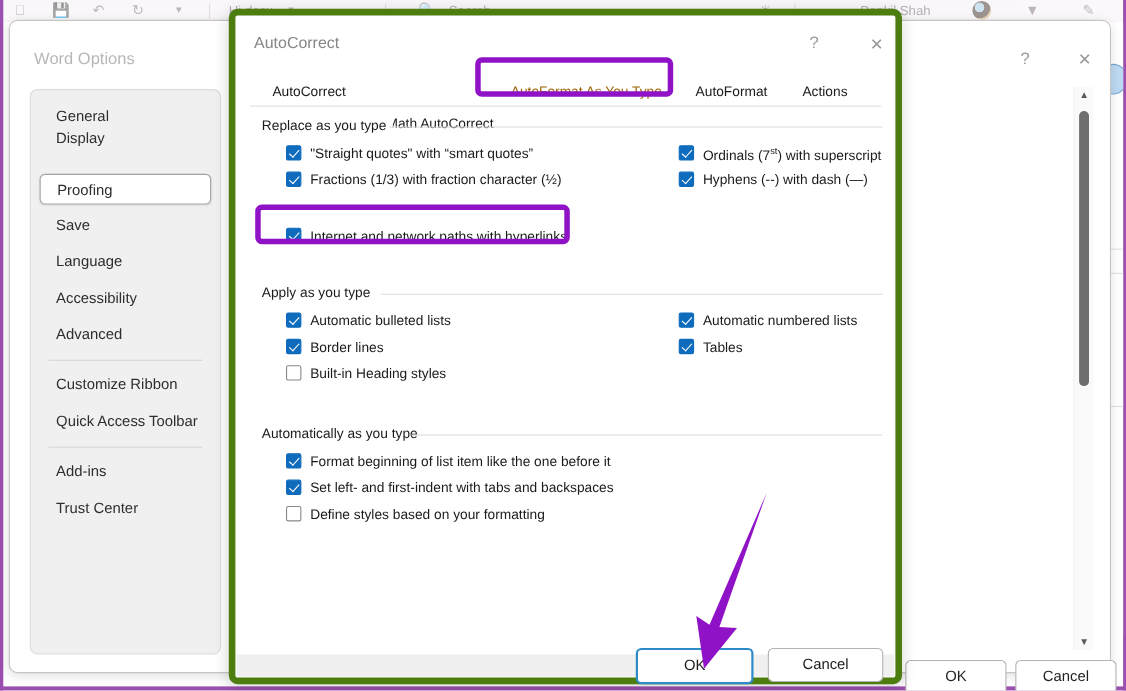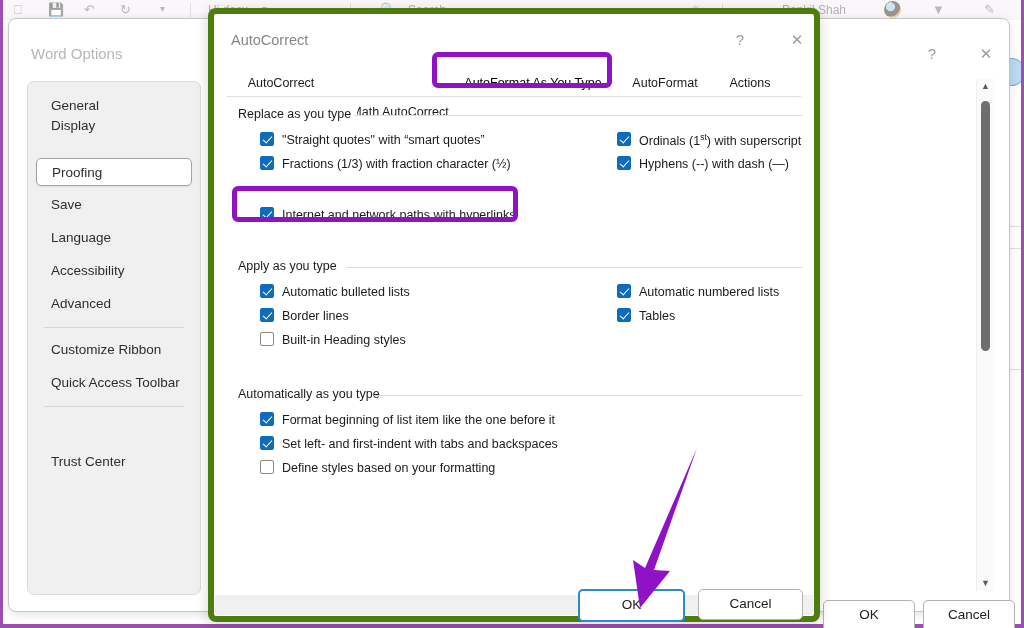--- a/index.html
+++ b/index.html
@@ -145,21 +145,21 @@
   .ac-close { left: 572px; }
 
   .ac-tabstrip {
     position: absolute; left: 1px; top: 56px; width: 598px; height: 26px;
   }
   .ac-tab {
     position: absolute; top: 0; height: 26px;
     font-size: 12.5px; color: #1b1b1b; line-height: 26px;
     text-align: center; white-space: nowrap;
   }
-  .ac-tab.active { color: #000000; }
+  .ac-tab.active { color: #a16207; }
 
   .ac-tabline {
     position: absolute; left: 13px; top: 82px; width: 574px; height: 1px;
     background: #e1dfdd;
   }
 
   .ac-body { position: absolute; left: 0; top: 82px; width: 600px; height: 498px; }
 
   .group-label {
     position: absolute; font-size: 12.5px; color: #1b1b1b; background: #fff;
@@ -265,20 +265,21 @@
       <div class="wo-nav-item" style="top:30px;">Display</div>
       <div class="wo-nav-item selected" style="top:76px;">Proofing</div>
       <div class="wo-nav-item" style="top:109px;">Save</div>
       <div class="wo-nav-item" style="top:142px;">Language</div>
       <div class="wo-nav-item" style="top:175px;">Accessibility</div>
       <div class="wo-nav-item" style="top:208px;">Advanced</div>
       <div class="wo-nav-sep" style="top:245px;"></div>
       <div class="wo-nav-item" style="top:254px;">Customize Ribbon</div>
       <div class="wo-nav-item" style="top:287px;">Quick Access Toolbar</div>
       <div class="wo-nav-sep" style="top:324px;"></div>
+      <div class="wo-nav-item" style="top:333px;">Add-ins</div>
       <div class="wo-nav-item" style="top:366px;">Trust Center</div>
     </div>
 
     <div class="wo-scrollbar">
       <div class="sb-arrow up">▲</div>
       <div class="sb-thumb"></div>
       <div class="sb-arrow down">▼</div>
     </div>
 
     <div class="wo-footer-btn wo-ok">OK</div>
@@ -309,21 +310,21 @@
         <span class="cb-box checked"></span><span class="cb-label">"Straight quotes" with “smart quotes”</span>
       </div>
       <div class="cb-row" style="left:46px; top:60px;">
         <span class="cb-box checked"></span><span class="cb-label">Fractions (1/3) with fraction character (½)</span>
       </div>
       <div class="cb-row" style="left:46px; top:111px;">
         <span class="cb-box checked"></span><span class="cb-label">Internet and network paths with hyperlinks</span>
       </div>
 
       <div class="cb-row" style="left:403px; top:36px;">
-        <span class="cb-box checked"></span><span class="cb-label"><span>Ordinals (1</span><sup>st</sup><span>) with superscript</span></span>
+        <span class="cb-box checked"></span><span class="cb-label"><span>Ordinals (7</span><sup>st</sup><span>) with superscript</span></span>
       </div>
       <div class="cb-row" style="left:403px; top:60px;">
         <span class="cb-box checked"></span><span class="cb-label">Hyphens (--) with dash (—)</span>
       </div>
 
       <div class="group-label" style="left:24px; top:163px;">Apply as you type</div>
       <div class="group-rule" style="left:132px; top:171px; width:456px;"></div>
 
       <div class="cb-row" style="left:46px; top:188px;">
         <span class="cb-box checked"></span><span class="cb-label">Automatic bulleted lists</span>

